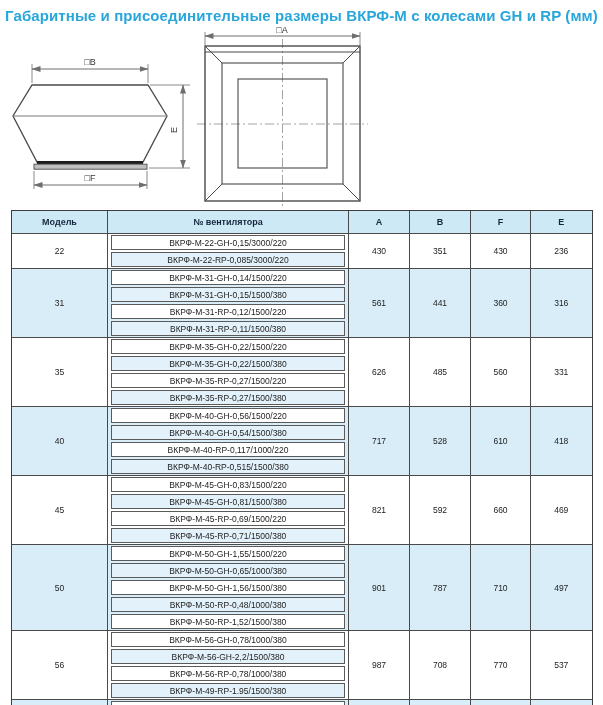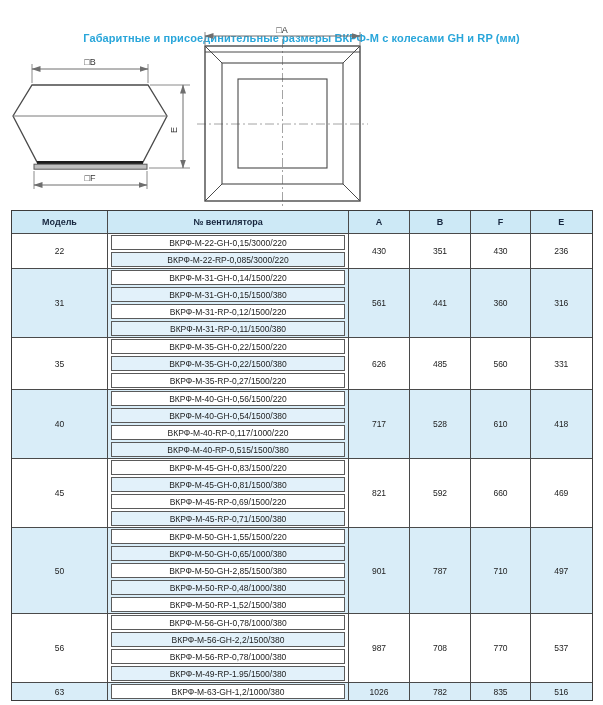--- a/index.html
+++ b/index.html
@@ -2,21 +2,21 @@
 <html><head>
 <meta charset="utf-8">
 <style>
   html,body{margin:0;padding:0;}
   body{
     width:603px;height:705px;background:#ffffff;position:relative;
     font-family:"Liberation Sans", sans-serif;color:#1d1d1d;overflow:hidden;
   }
   .page-title{
     position:absolute;top:7px;left:0;width:603px;text-align:center;
-    font-size:11px;font-weight:bold;color:#29a6da;letter-spacing:.1px;margin-top:25px;
+    font-size:15px;font-weight:bold;color:#29a6da;letter-spacing:.1px;
   }
   .diagrams{position:absolute;top:22px;left:0;width:603px;height:186px;}
   .svg-abs{position:absolute;}
   
   .dim-table{
     position:absolute;left:11px;top:210px;width:580px;
     border:1.5px solid #3c3c3c;box-sizing:content-box;background:#fff;
     font-size:8.5px;
   }
   .trow{display:grid;grid-template-columns:96px 241px 61px 61px 60px 60.5px;}
@@ -134,20 +134,21 @@
     <div class="cell val">360</div>
     <div class="cell val">316</div>
   </div>
 
   <div class="trow">
     <div class="cell num">35</div>
     <div class="cell models">
       <div class="mbox">ВКРФ-М-35-GH-0,22/1500/220</div>
       <div class="mbox m-even">ВКРФ-М-35-GH-0,22/1500/380</div>
       <div class="mbox">ВКРФ-М-35-RP-0,27/1500/220</div>
+      <div class="mbox m-even">ВКРФ-М-35-RP-0,27/1500/380</div>
     </div>
     <div class="cell val">626</div>
     <div class="cell val">485</div>
     <div class="cell val">560</div>
     <div class="cell val">331</div>
   </div>
 
   <div class="trow g-blue">
     <div class="cell num">40</div>
     <div class="cell models">
@@ -174,21 +175,21 @@
     <div class="cell val">592</div>
     <div class="cell val">660</div>
     <div class="cell val">469</div>
   </div>
 
   <div class="trow g-blue">
     <div class="cell num">50</div>
     <div class="cell models">
       <div class="mbox">ВКРФ-М-50-GH-1,55/1500/220</div>
       <div class="mbox m-even">ВКРФ-М-50-GH-0,65/1000/380</div>
-      <div class="mbox">ВКРФ-М-50-GH-2,85/1500/380</div>
+      <div class="mbox">ВКРФ-М-50-GH-1,56/1500/380</div>
       <div class="mbox m-even">ВКРФ-М-50-RP-0,48/1000/380</div>
       <div class="mbox">ВКРФ-М-50-RP-1,52/1500/380</div>
     </div>
     <div class="cell val">901</div>
     <div class="cell val">787</div>
     <div class="cell val">710</div>
     <div class="cell val">497</div>
   </div>
 
   <div class="trow">

